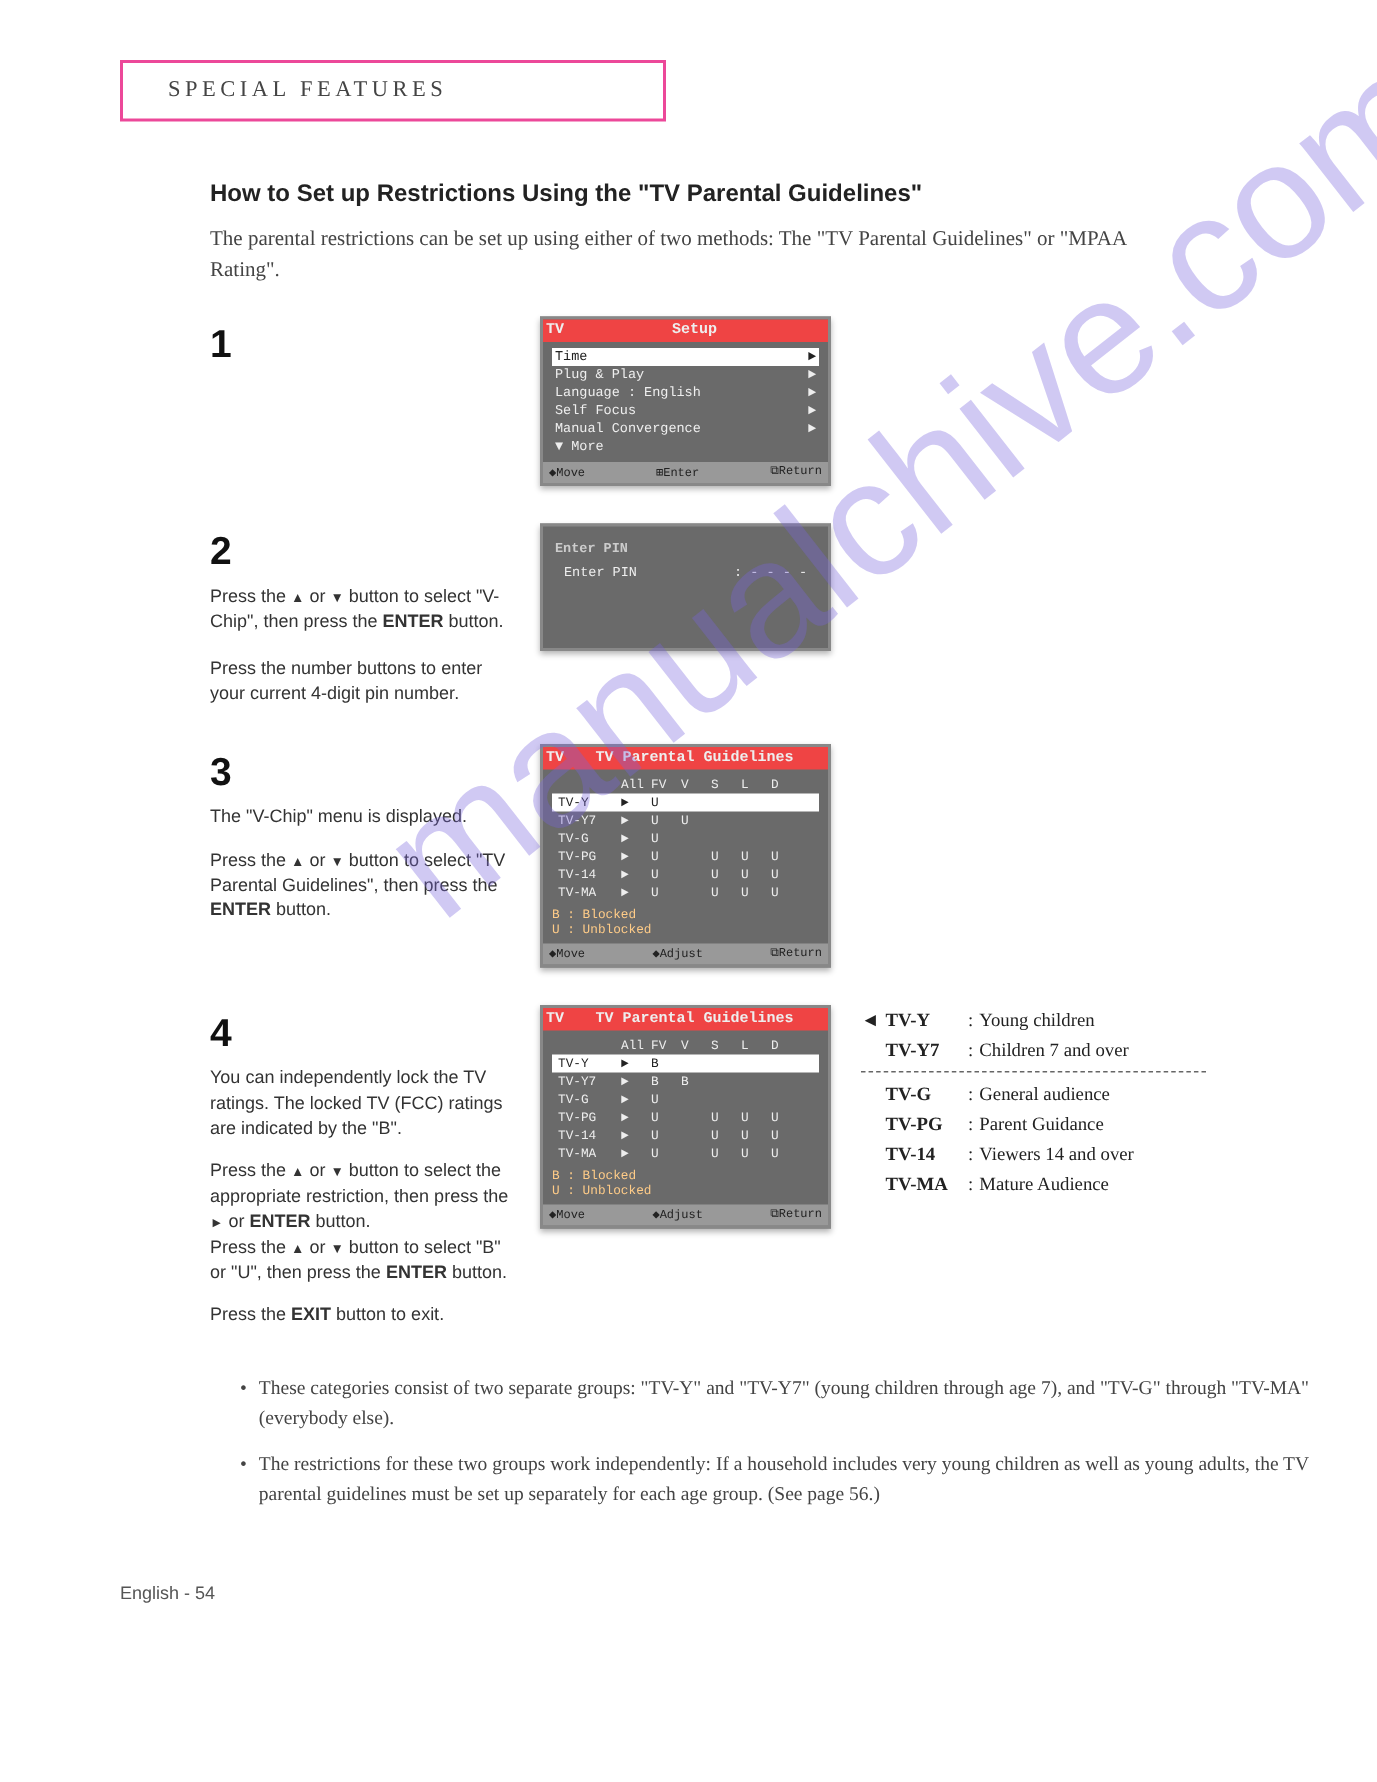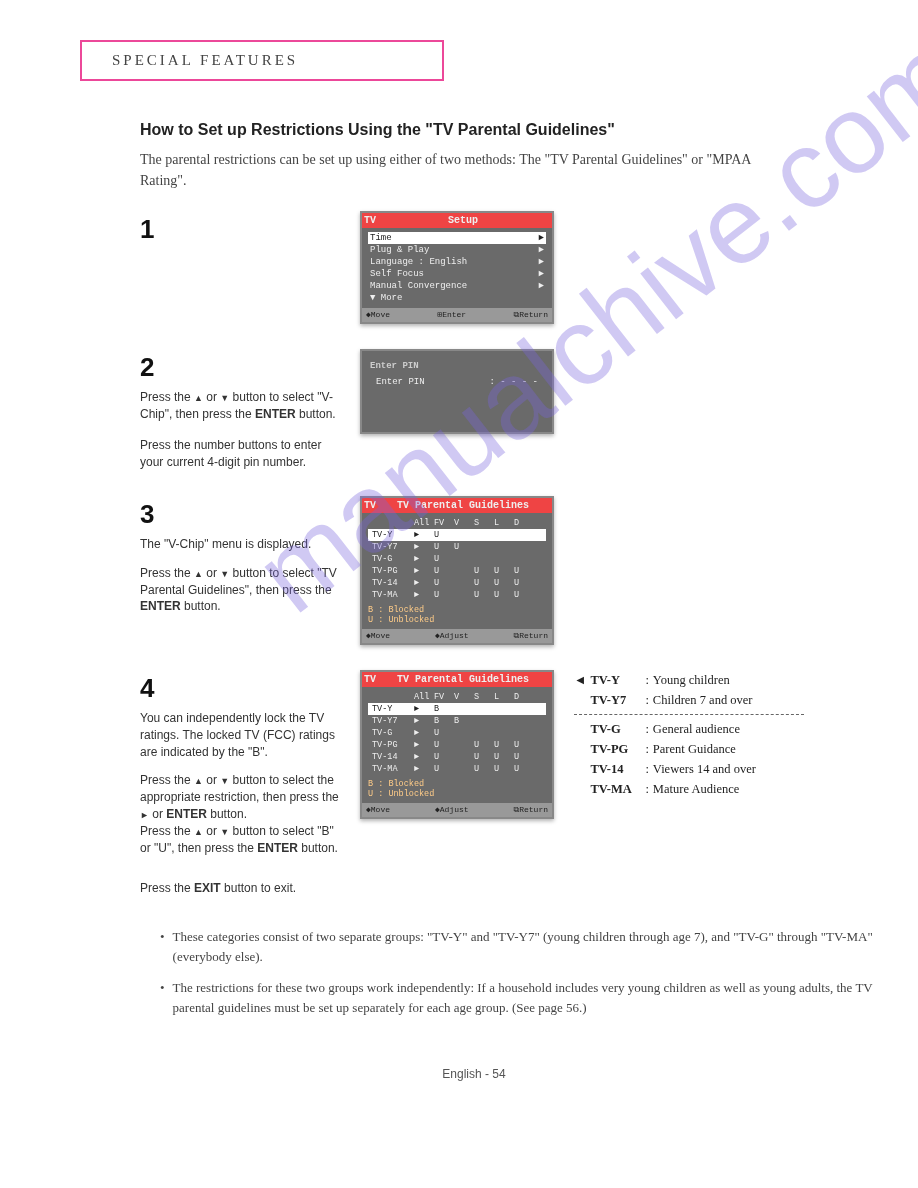--- a/index.html
+++ b/index.html
@@ -142,21 +142,20 @@
   .bullets {
     margin: 30px 0 0 80px;
     font-size: 13px;
     color: #444;
     line-height: 1.5;
     width: 720px;
   }
   .bullets .bitem { display:flex; margin-bottom:12px; }
   .bullets .bdot { margin-right:8px; }
   .page-footer {
-    text-align: center;
     font-family: Arial, sans-serif;
     font-size: 12px;
     color: #555;
     margin-top: 50px;
   }
   .tiny-arrow { font-size: 9px; }
 </style>
 </head>
 <body>
 
@@ -302,21 +301,21 @@
 
   <div class="step-block">
     <div class="step-text">
       <div class="step-num">4</div>
       <div>You can independently lock the TV ratings. The locked TV (FCC) ratings are indicated by the "B".</div>
       <div style="margin-top:12px">
         <span>Press the </span><span class="tiny-arrow arrow-up"></span><span> or </span><span class="tiny-arrow arrow-down"></span><span> button to select the appropriate restriction, then press  the </span><span class="tiny-arrow arrow-right"></span><span> or </span><b>ENTER</b><span> button.</span>
         <br>
         <span>Press the </span><span class="tiny-arrow arrow-up"></span><span> or </span><span class="tiny-arrow arrow-down"></span><span> button to select "B" or "U", then press the </span><b>ENTER</b><span> button.</span>
       </div>
-      <div style="margin-top:24px">
+      <div style="margin-top:12px">
         <span>Press the </span><b>EXIT</b><span> button to exit.</span>
       </div>
     </div>
     <div class="screenshot">
       <div class="ss-title"><span style="float:left">TV</span><span>TV Parental Guidelines</span></div>
       <div class="ss-body ss-table">
         <div class="hdr">
             <span class="label"></span>
             <span class="cell">All</span>
             <span class="cell">FV</span>

